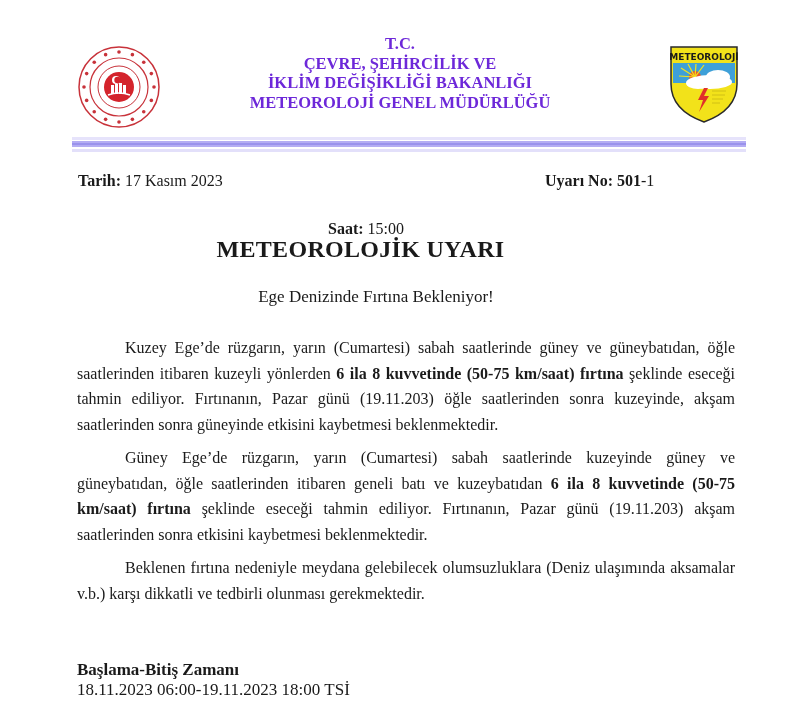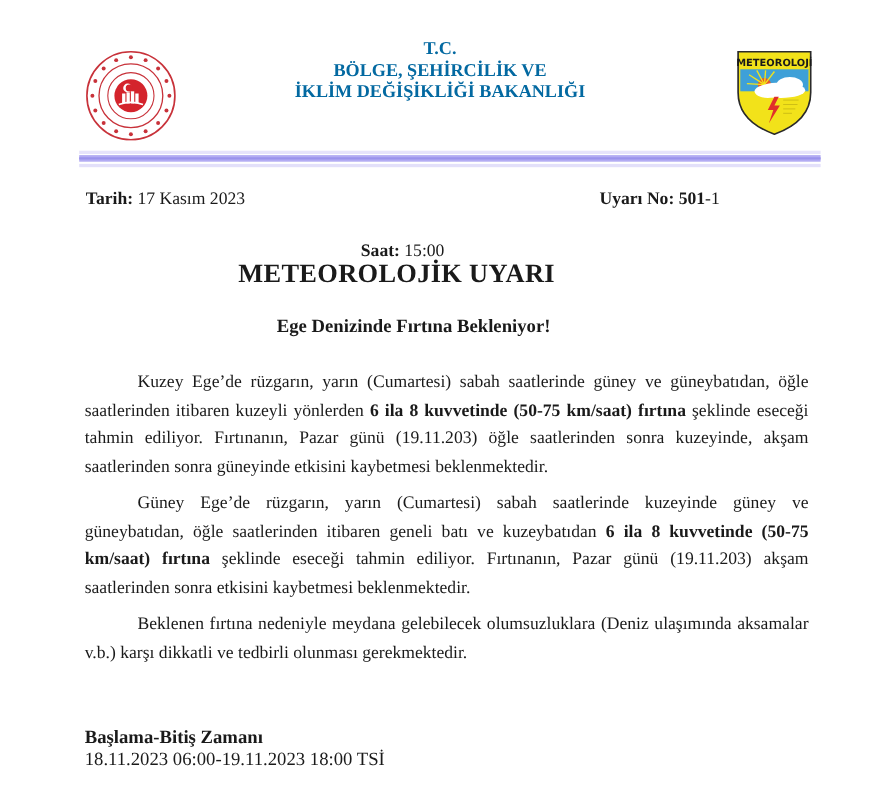--- a/index.html
+++ b/index.html
@@ -1,34 +1,34 @@
 <!DOCTYPE html>
 <html><head>
 <meta charset="utf-8">
 <style>
   html, body { margin: 0; padding: 0; background: #ffffff; }
   body { width: 800px; height: 720px; position: relative; overflow: hidden;
          font-family: "Liberation Serif", "DejaVu Serif", serif; color: #1a1a1a; }
   .logo-left { position: absolute; left: 78px; top: 46px; width: 82px; height: 82px; }
   .logo-right { position: absolute; left: 668px; top: 44px; width: 72px; height: 80px; }
   .header-title { position: absolute; left: 200px; top: 34px; width: 400px; text-align: center;
-                  color: #0369a1; font-weight: bold; font-size: 16.5px; line-height: 19.5px; }
+                  color: #6d28d9; font-weight: bold; font-size: 16.5px; line-height: 19.5px; }
   .header-title div { white-space: nowrap; }
   .divider { position: absolute; left: 72px; width: 674px; }
   .d1 { top: 137px; height: 3px; background: #e6e3fb; }
   .d2 { top: 141px; height: 6px; background: #b3acf3; }
   .d2b { top: 143px; height: 2px; background: #9a92ec; }
   .d3 { top: 149px; height: 3px; background: #e3e0fa; }
   .meta-row { position: absolute; top: 172px; left: 78px; width: 660px; font-size: 16px; }
   .meta-row b { font-weight: bold; }
   .meta-item { position: absolute; top: 0; white-space: nowrap; }
   .doc-title { position: absolute; top: 236px; left: 0; width: 721px; text-align: center;
                font-size: 24px; font-weight: bold; letter-spacing: 0.3px; }
   .doc-subtitle { position: absolute; top: 287px; left: 0; width: 752px; text-align: center;
-                  font-size: 17px; font-weight: bold; }
+                  font-size: 17px; font-weight: normal; }
   .body-text { position: absolute; left: 77px; top: 335px; width: 658px; font-size: 16px;
                line-height: 25.5px; text-align: justify; }
   .body-text p { margin: 0 0 8px 0; text-indent: 48px; }
   .footer { position: absolute; left: 77px; top: 660px; font-size: 17px; line-height: 20px; }
   .footer .label { font-weight: bold; }
 </style>
 </head>
 <body>
 
 <div class="logo-left">
@@ -60,22 +60,23 @@
     <rect x="33" y="39" width="3" height="9" fill="#fff"></rect>
     <rect x="37" y="38" width="3" height="10" fill="#fff"></rect>
     <rect x="41" y="37" width="3" height="11" fill="#fff"></rect>
     <rect x="45" y="39" width="3" height="9" fill="#fff"></rect>
     <path d="M30 49 Q41 45 52 49" stroke="#fff" stroke-width="1.5" fill="none"></path>
   </svg>
 </div>
 
 <div class="header-title">
   <div>T.C.</div>
-  <div>BÖLGE, ŞEHİRCİLİK VE</div>
+  <div>ÇEVRE, ŞEHİRCİLİK VE</div>
   <div>İKLİM DEĞİŞİKLİĞİ BAKANLIĞI</div>
+  <div>METEOROLOJİ GENEL MÜDÜRLÜĞÜ</div>
 </div>
 
 <div class="logo-right">
   <svg width="72" height="80" viewBox="0 0 72 80">
     <path d="M3 3 H69 V40 Q69 66 36 78 Q3 66 3 40 Z" fill="#f2e21a" stroke="#2a2a2a" stroke-width="1.5"></path>
     <rect x="5" y="5" width="62" height="14" fill="#f2e21a"></rect>
     <text x="36" y="16" text-anchor="middle" font-family="DejaVu Sans, sans-serif" font-weight="bold" font-size="9" fill="#1a1a1a">METEOROLOJİ</text>
     <rect x="5" y="19" width="62" height="20" fill="#3ea0d8"></rect>
     <circle cx="27" cy="33" r="6" fill="#e8562a"></circle>
     <g stroke="#f2e21a" stroke-width="1.2">

